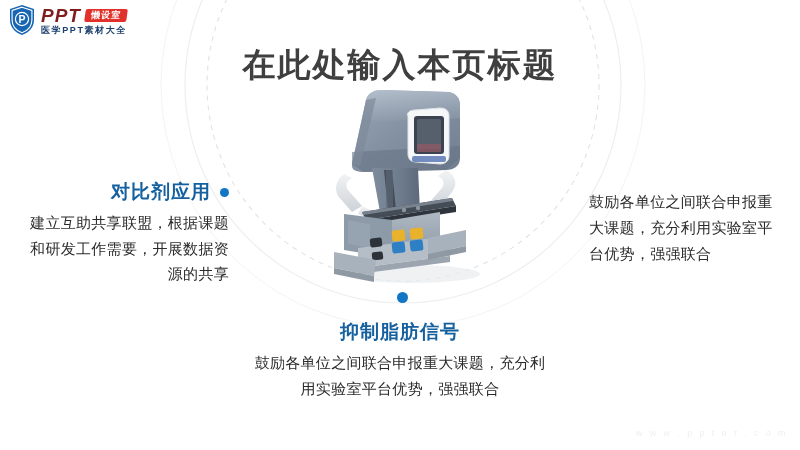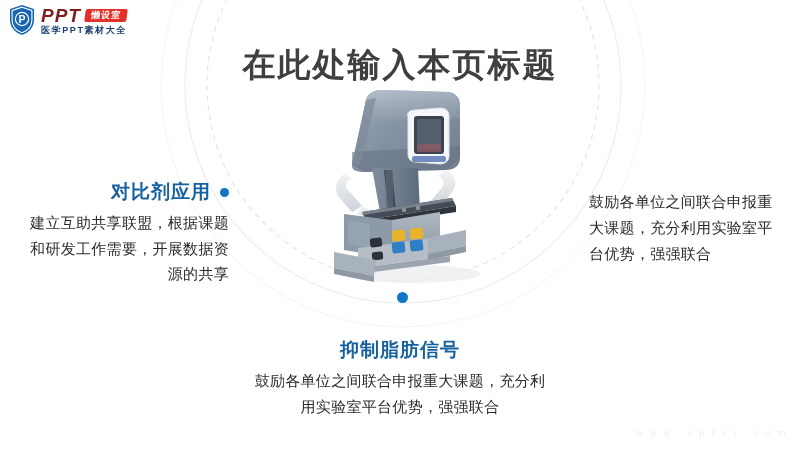--- a/index.html
+++ b/index.html
@@ -115,21 +115,21 @@
   #block-left { left: 24px; top: 182px; width: 205px; }
   #block-left .block-head { justify-content: flex-end; }
   #block-left .block-body { text-align: right; }
 
   
   #block-right { left: 571px; top: 182px; width: 212px; }
   #block-right .block-head { justify-content: flex-start; }
   #block-right .block-body { text-align: left; padding-left: 18px; }
 
   
-  #block-bottom { left: 250px; top: 340px; width: 300px; text-align: center; }
+  #block-bottom { left: 250px; top: 322px; width: 300px; text-align: center; }
   #block-bottom .block-head { justify-content: center; }
   #block-bottom .block-body { text-align: center; }
 
   
   .dot-bottom {
     position: absolute;
     left: 397px; top: 292px;
     width: 11px; height: 11px;
     border-radius: 50%;
     background: #1376c4;

